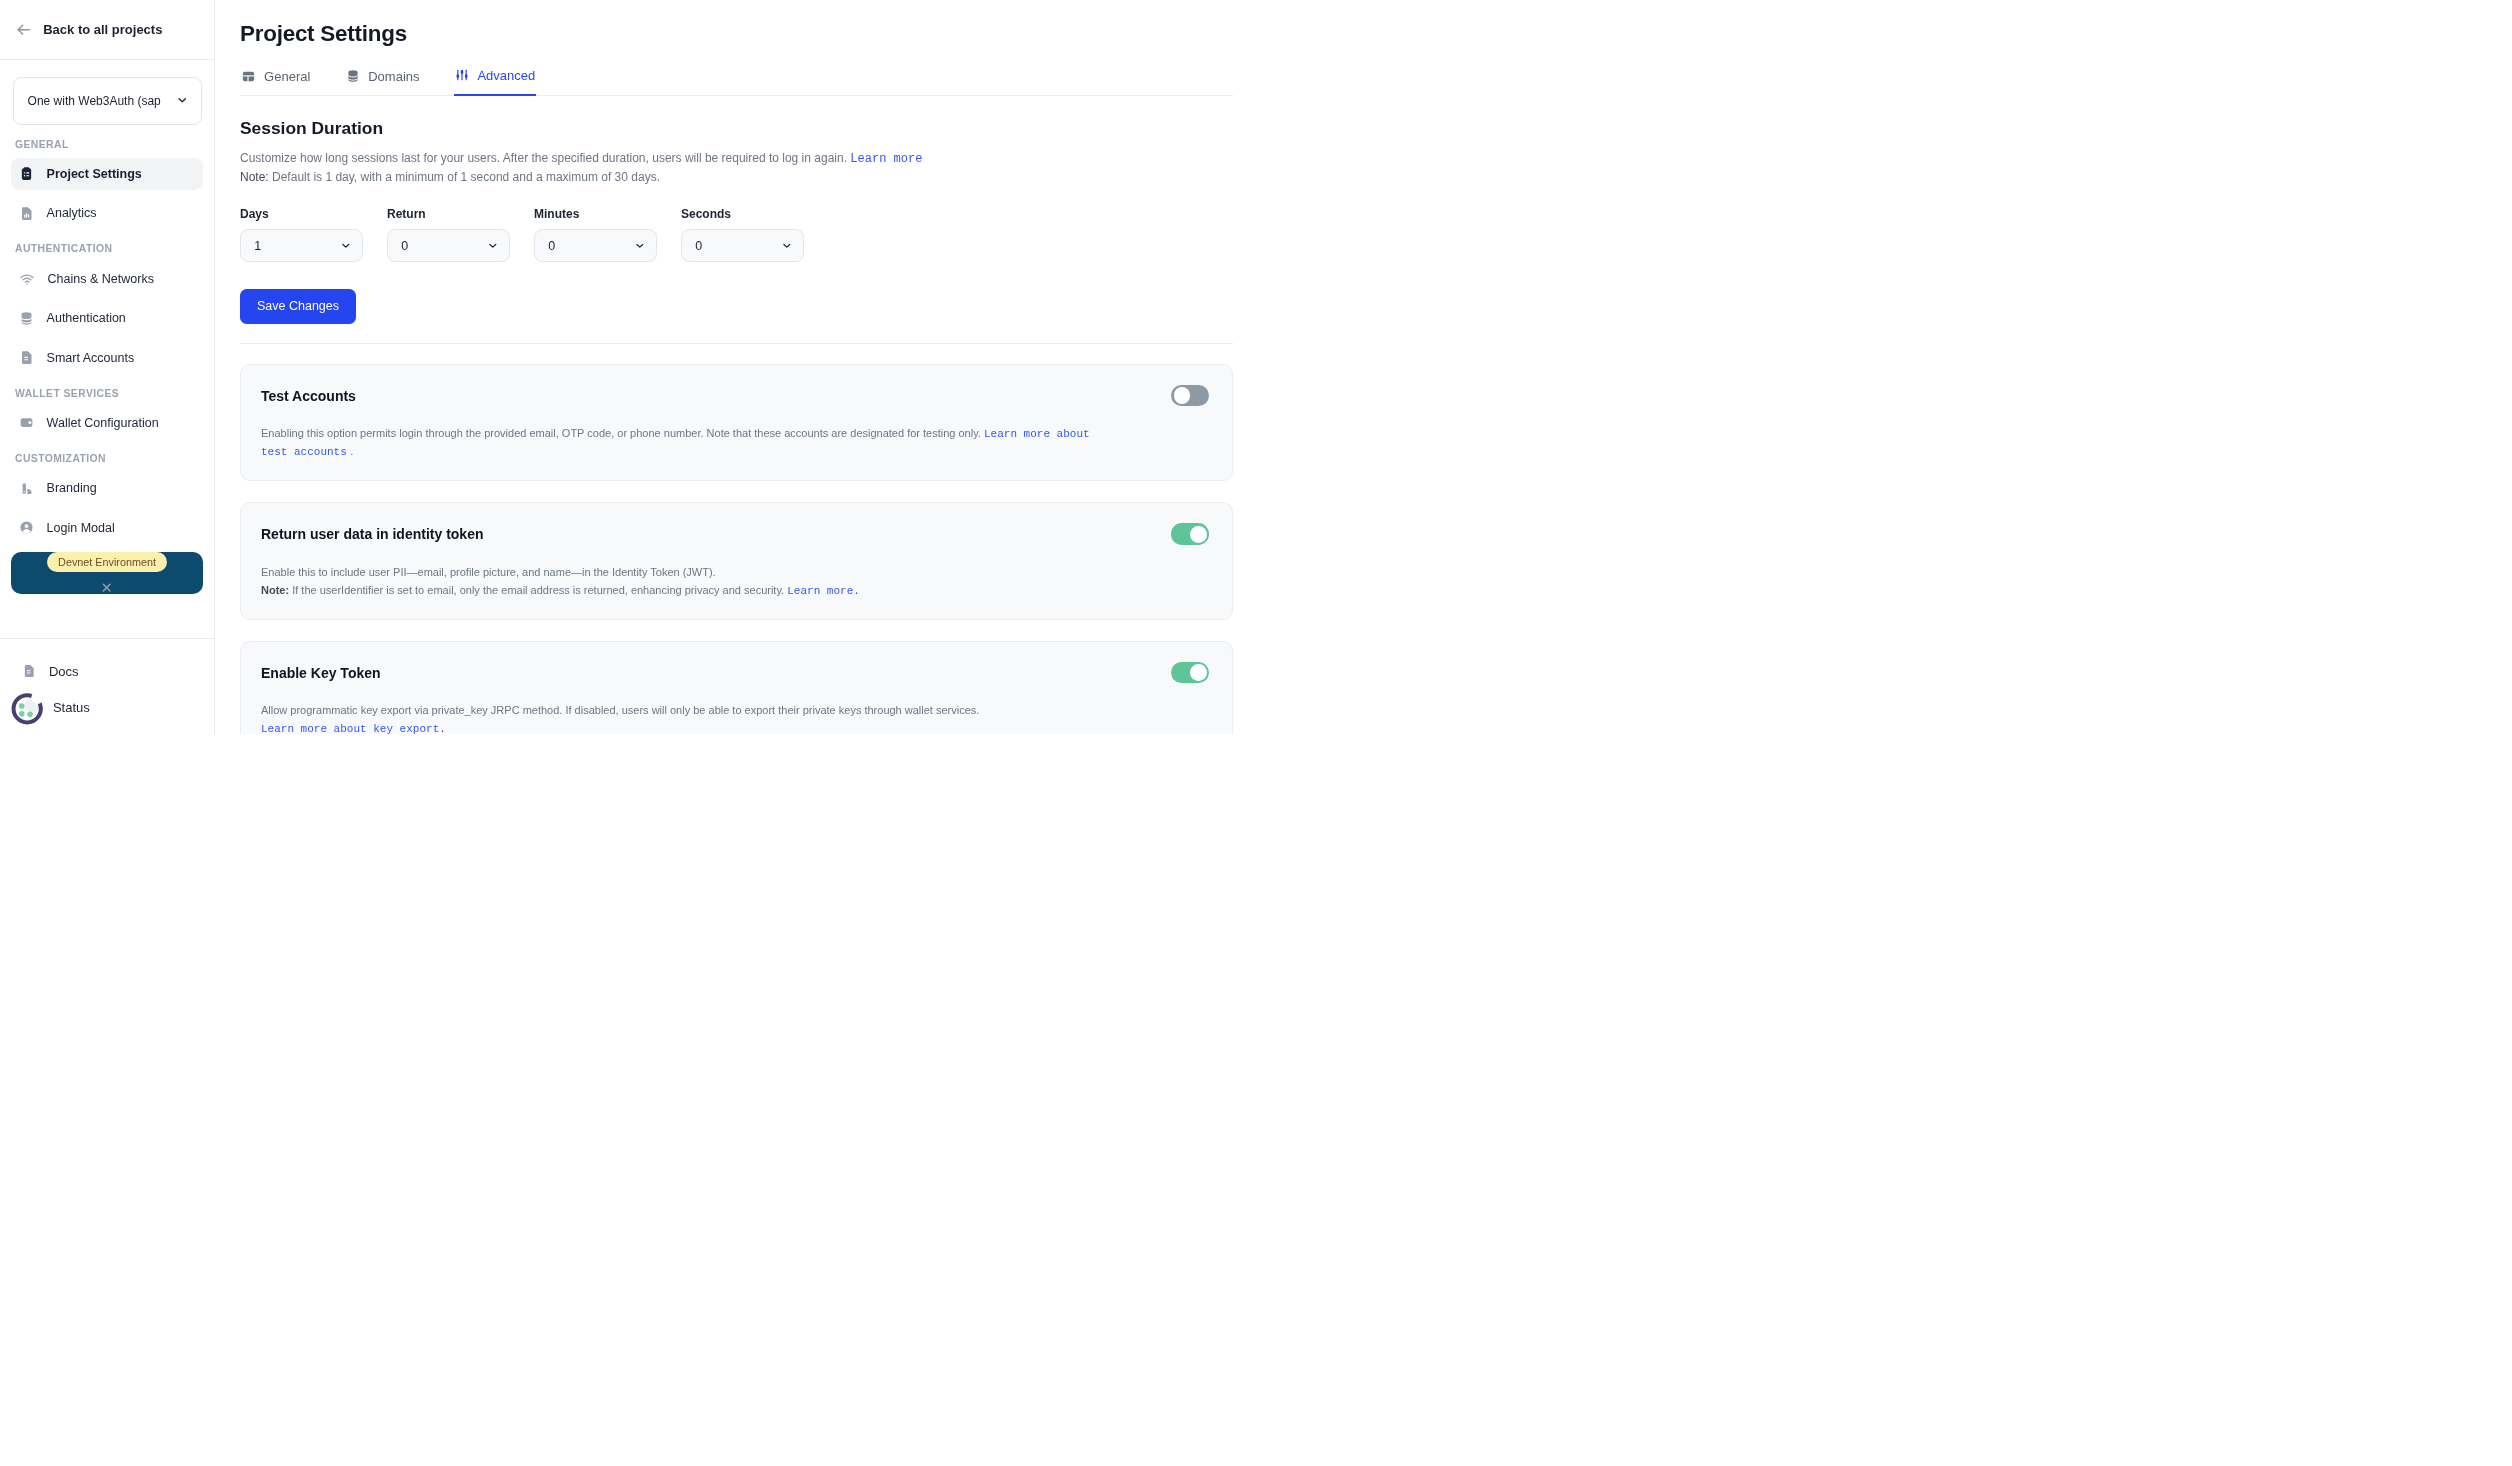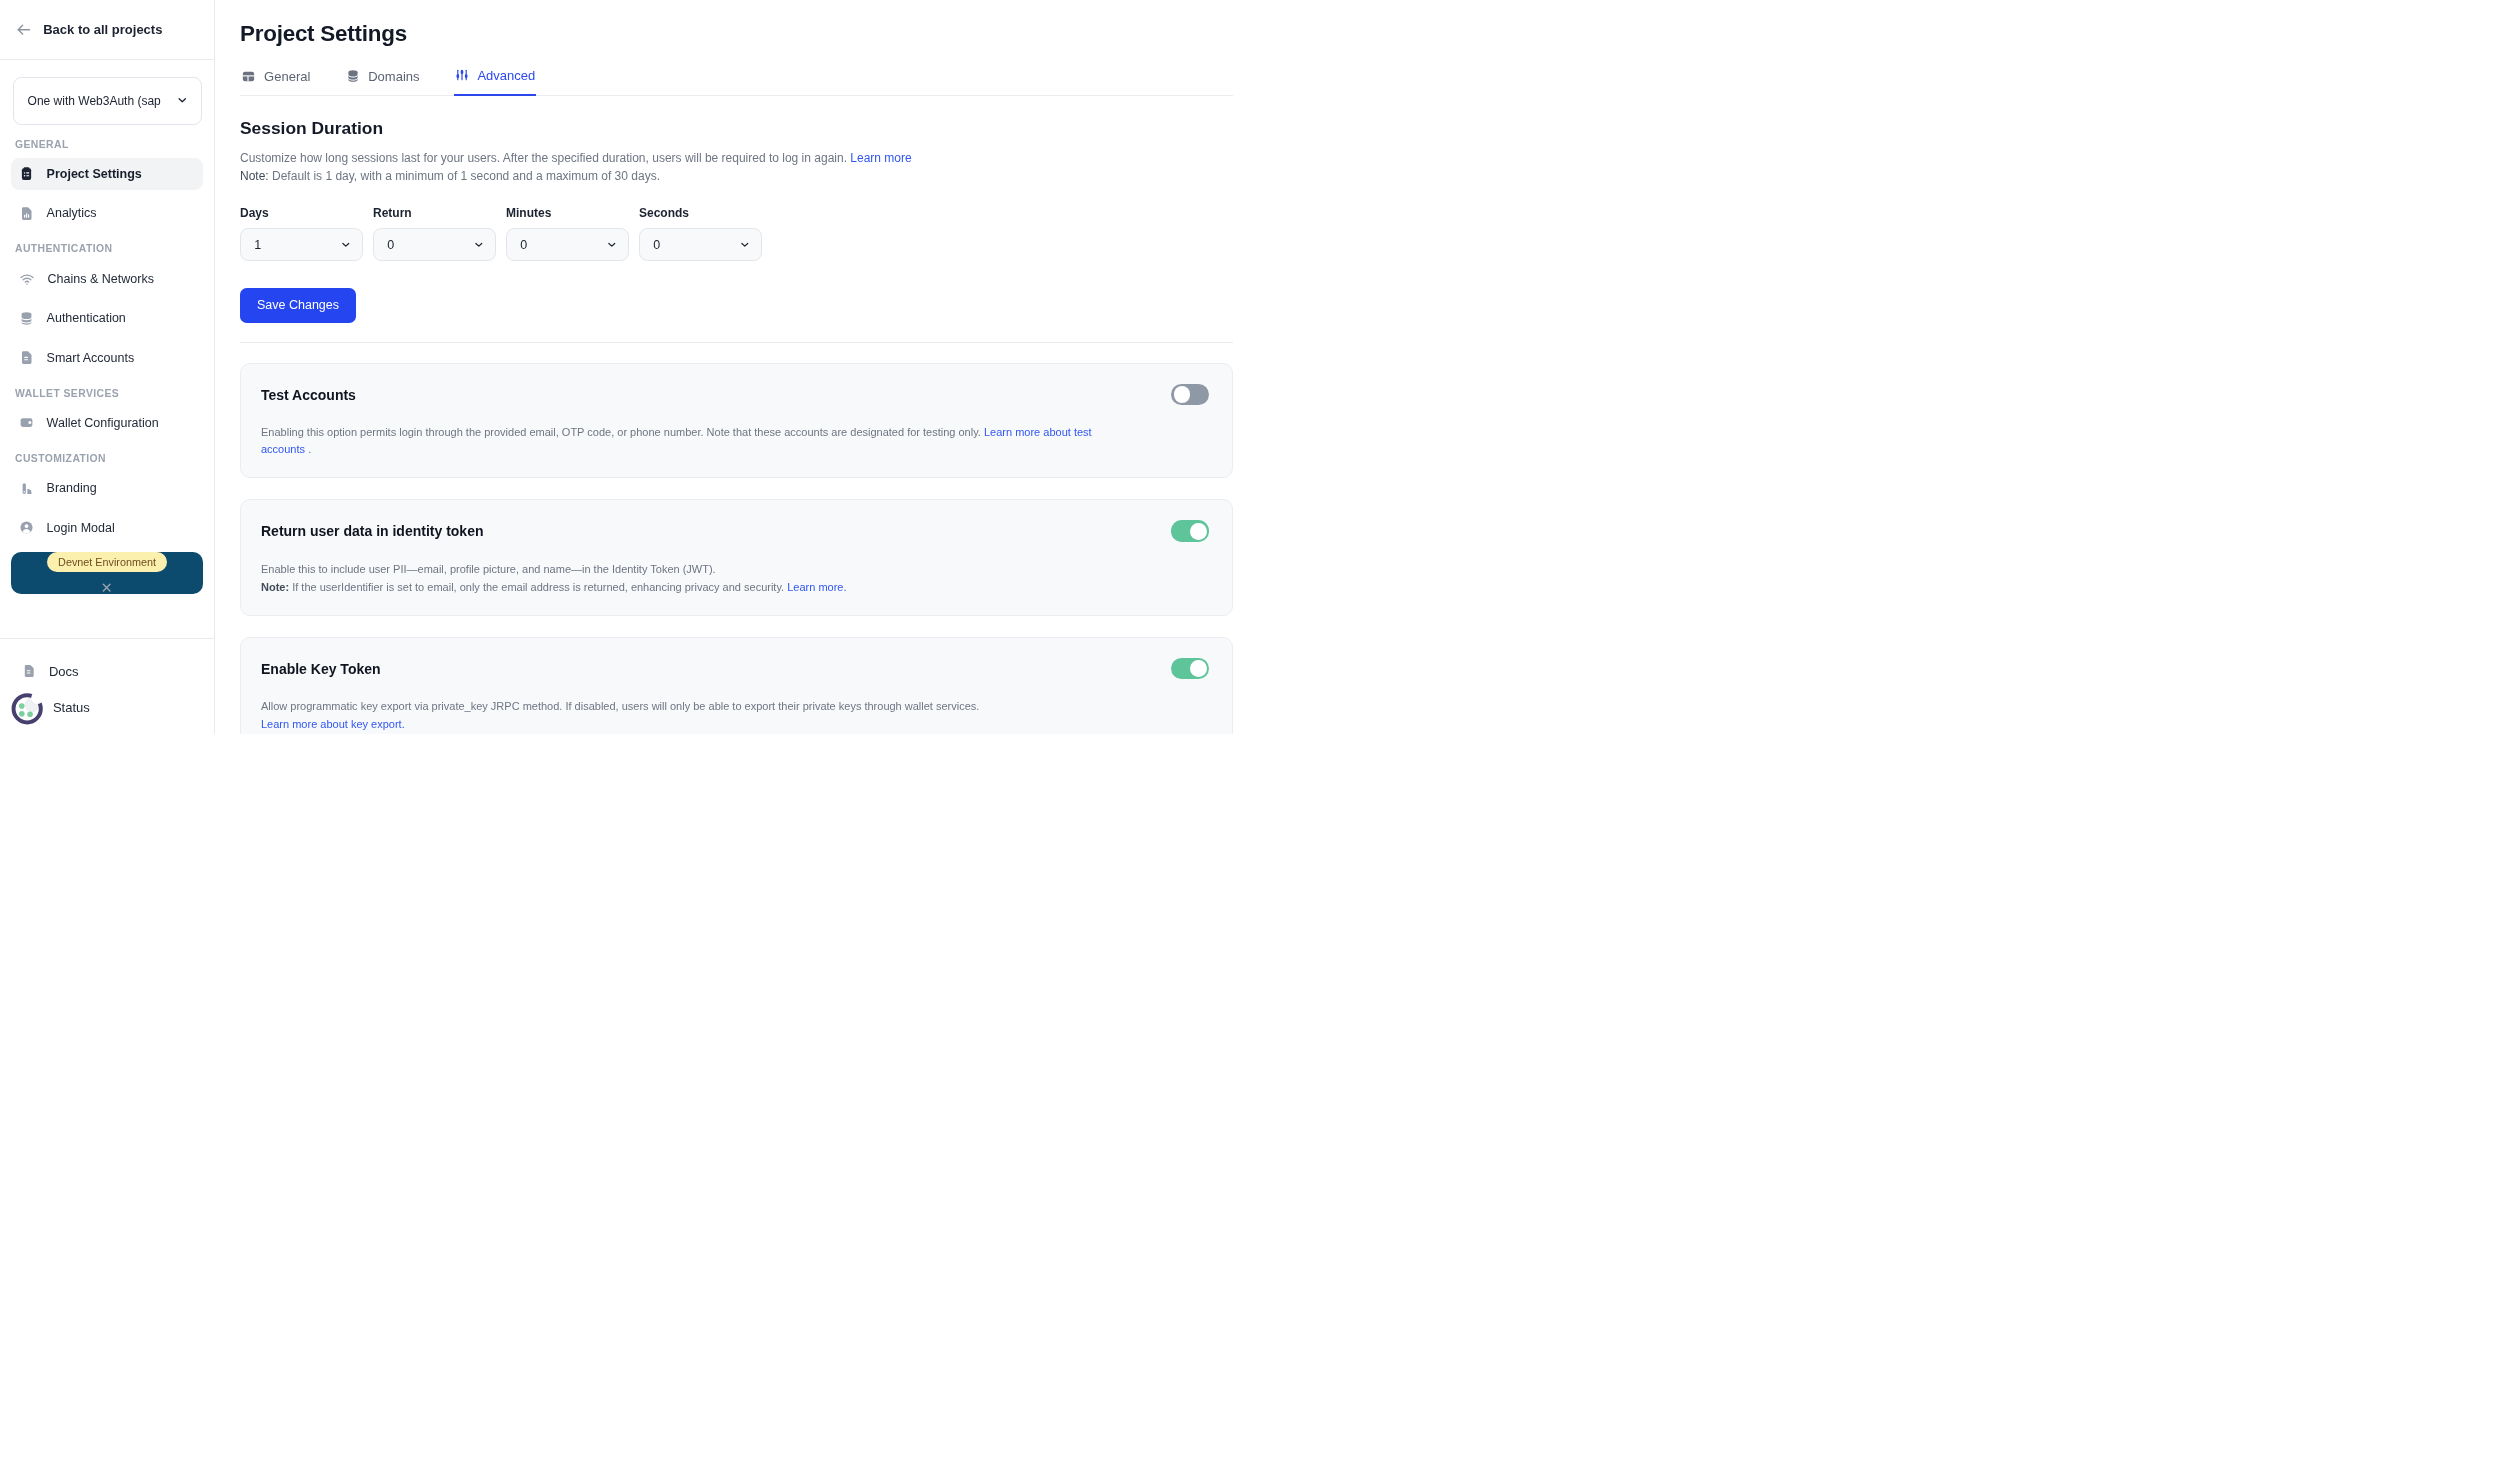--- a/index.html
+++ b/index.html
@@ -34,22 +34,22 @@
   
   .main { flex:1; padding:21px 23px 0 25px; }
   h1 { font-size:22.4px; font-weight:700; color:#141927; letter-spacing:-.01em; }
   .tabs { display:flex; gap:34px; margin-top:19px; border-bottom:1.7px solid #eaecef; }
   .tab { display:flex; align-items:center; gap:8.3px; padding:1.7px 0.8px 11.6px; cursor:pointer;
     font-size:13px; font-weight:500; color:#5b6472; margin-bottom:-1.7px; }
   .tab.active { color:#2b48ec; border-bottom:2.5px solid #2b48ec; }
   h2 { font-size:17.4px; font-weight:700; color:#141927; margin-top:22.4px; }
   .desc { margin-top:10px; font-size:12px; line-height:18px; color:#6e7583; }
   .desc .note-label { color:#434b59; }
-  a.link { color:#3157f2; text-decoration:none; cursor:pointer; }
-  .fields { display:flex; gap:10px; margin-top:21px; }
+  a.link { color:#3157f2; text-decoration:none; cursor:pointer;font-family:Liberation Mono, monospace; }
+  .fields { display:flex; gap:24px; margin-top:21px; }
   .field { width:123px; }
   .field-label { font-size:12px; font-weight:600; color:#1c2330; margin-bottom:8.3px; }
   .select { height:33px; background:#f8f9fb; border:0.8px solid #e2e5ea; border-radius:8.3px;
     display:flex; align-items:center; justify-content:space-between; padding:0 10.8px 0 13.3px; cursor:pointer; }
   .select .val { font-size:12.5px; color:#1c2330; }
   .btn-primary { margin-top:26.6px; width:116px; height:35px; background:#2545f0; color:#fff; border:none;
     border-radius:6.6px; font-size:12.5px; font-weight:500; font-family:inherit; cursor:pointer; }
   .hr { border:none; border-top:1.2px solid #e8eaed; margin-top:19px; }
   .cards { margin-top:20px; }
   .card { background:#f8f9fb; border:0.8px solid #ecedf1; border-radius:10px; padding:20px 23px 19px 20px; }

